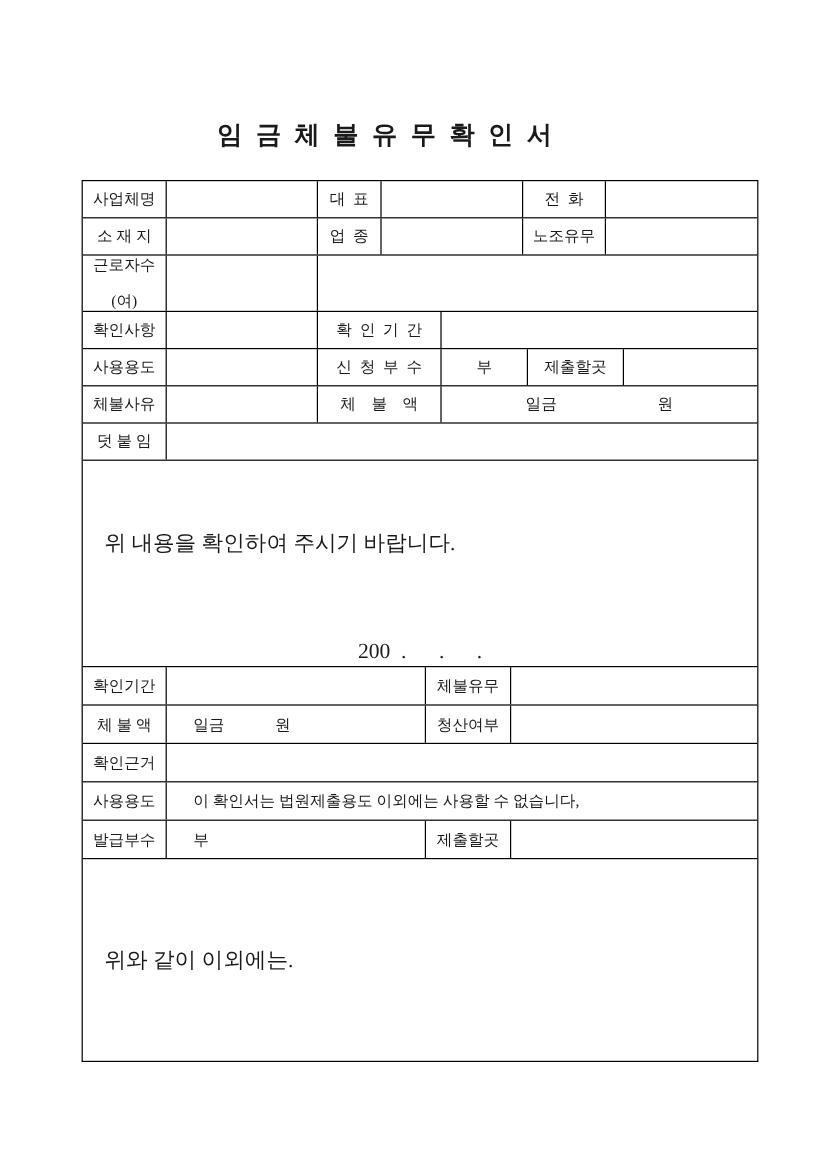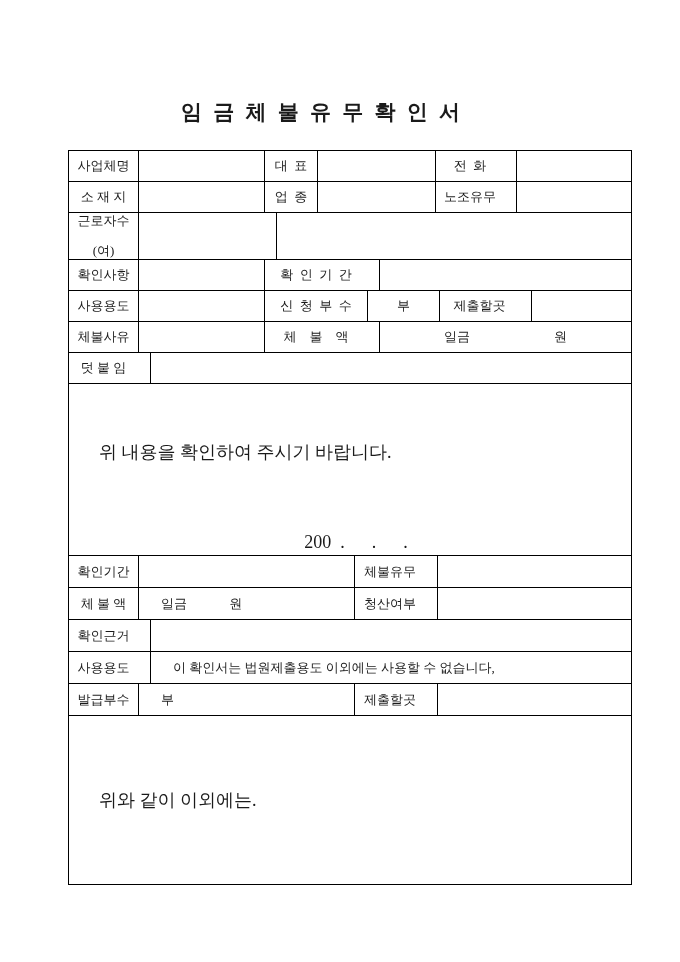--- a/index.html
+++ b/index.html
@@ -34,21 +34,21 @@
 
   .h30 { height:30px; } .h46 { height:46px; } .h31 { height:31px; }
   .big1 { height:171px; } .big2 { height:168px; }
 
   
   .wA1{width:69px;} .wA2{width:126px;} .wA3{width:53px;} .wA4{width:118px;} .wA5{width:69px;}
   
   .wB3{width:103px;} .wB4{width:72px;} .wB5{width:80px;}
   
   .wL2{width:216px;} .wL3{width:71px;}
-  .fx { flex:1 1 auto;margin-left:12px; }
+  .fx { flex:1 1 auto; }
 
   .amount-span { justify-content:center; gap:84px; }
 
   .bigcell { display:block; font-size:18px; }
   .msg { margin:14px 0 0 18px; }
   .msg2 { margin:30px 0 0 18px; }
   .dateline { text-align:center; white-space:pre; margin-top:26px; }
   .dateline2 { text-align:center; white-space:pre; margin-top:38px; }
 </style>
 </head>

